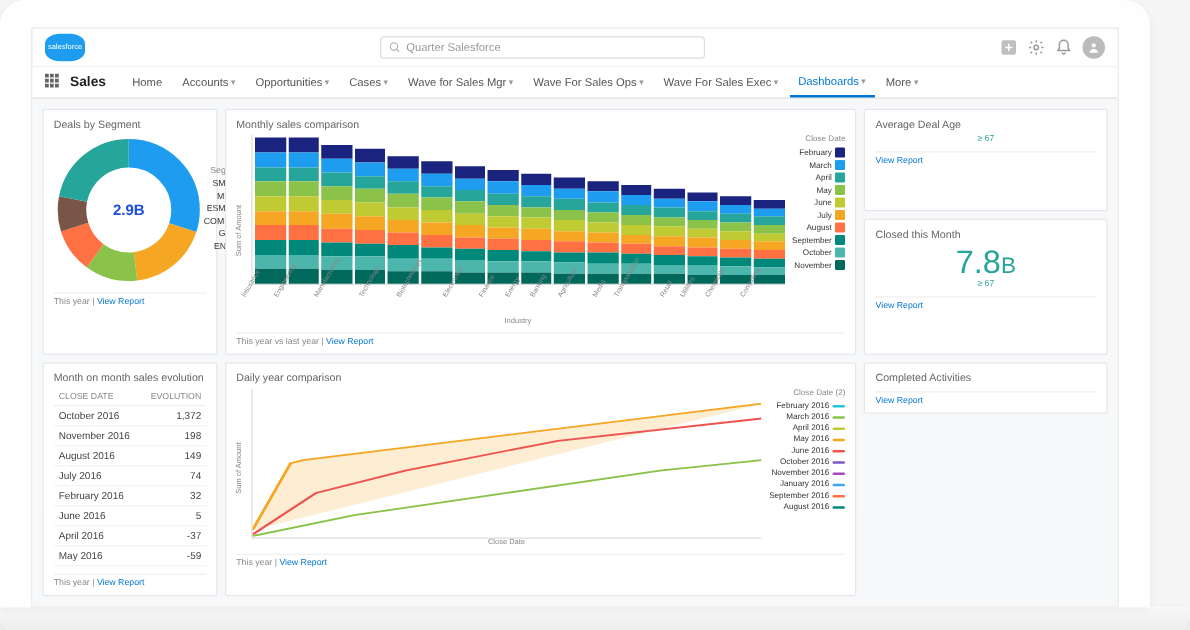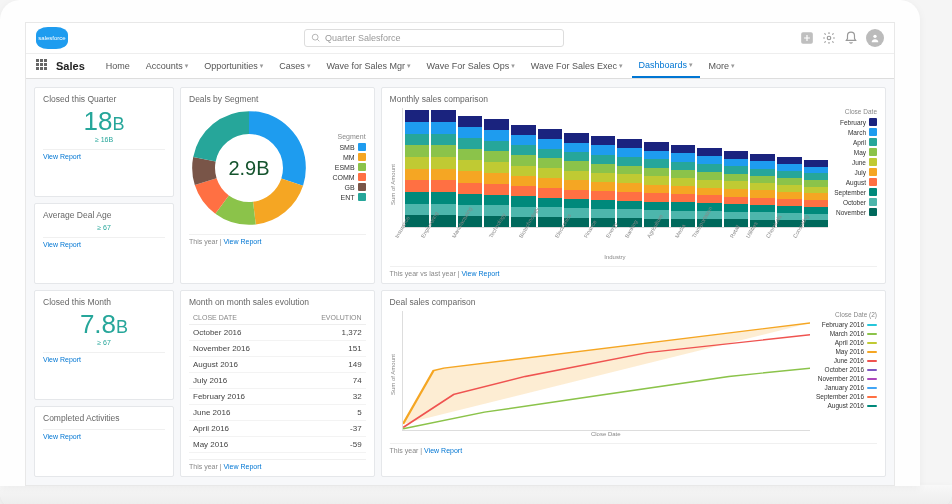--- a/index.html
+++ b/index.html
@@ -29,21 +29,21 @@
 .metric { text-align: center; }
 .metric-value { font-size: 26px; font-weight: 300; color: #26a69a; line-height: 1; }
 .metric-value .unit { font-size: 18px; }
 .metric-sub { font-size: 7px; color: #26a69a; margin-top: 2px; }
 .card-foot { font-size: 7px; margin-top: 6px; border-top: 1px solid #f0f0f0; padding-top: 3px; }
 .card-foot .link { color: #0076d3; cursor: pointer; }
 .card-foot .pre { color: #888; }
 .donut-wrap { display: flex; align-items: center; justify-content: space-between; }
 .donut { position: relative; width: 120px; height: 120px; }
 .donut svg { width: 120px; height: 120px; transform: rotate(-90deg); }
-.donut-center { position: absolute; top: 50%; left: 50%; transform: translate(-50%,-50%); font-size: 20px; font-weight: 400; color: #14532d; }
+.donut-center { position: absolute; top: 50%; left: 50%; transform: translate(-50%,-50%); font-size: 12px; font-weight: 700; color: #1d4ed8; }
 .legend { font-size: 7px; }
 .legend-title { color: #888; margin-bottom: 3px; text-align: right; }
 .legend-item { display: flex; align-items: center; gap: 3px; margin-bottom: 2px; justify-content: flex-end; }
 .legend-item .sw, .legend-row .sw { width: 8px; height: 8px; border-radius: 1px; }
 .stacked-wrap { display: flex; gap: 6px; }
 .stacked-chart { flex: 1; height: 120px; display: flex; align-items: flex-end; gap: 2px; border-left: 1px solid #ddd; border-bottom: 1px solid #ddd; padding: 2px 0 0 2px; position: relative; }
 .stacked-col { flex: 1; display: flex; flex-direction: column; justify-content: flex-end; height: 100%; }
 .stacked-col .seg { width: 100%; }
 .stacked-labels { display: flex; gap: 2px; margin-top: 2px; font-size: 5.5px; color: #888; padding-left: 2px; }
 .stacked-labels span { flex: 1; transform: rotate(-60deg); transform-origin: left; white-space: nowrap; height: 24px; }
@@ -129,28 +129,20 @@
             <div class="nav-item">Wave for Sales Mgr<span class="chev">▾</span></div>
             <div class="nav-item">Wave For Sales Ops<span class="chev">▾</span></div>
             <div class="nav-item">Wave For Sales Exec<span class="chev">▾</span></div>
             <div class="nav-item active">Dashboards<span class="chev">▾</span></div>
             <div class="nav-item">More<span class="chev">▾</span></div>
           </div>
 </div>
 
 <div class="dashboard">
 
-  <div class="card">
-    <div class="card-title">Closed this Quarter</div>
-    <div class="metric">
-      <div class="metric-value"><span>18</span><span class="unit">B</span></div>
-      <div class="metric-sub">≥ 16B</div>
-    </div>
-    <div class="card-foot"><span class="link">View Report</span></div>
-  </div>
 
   <div class="card" style="grid-row: span 2;">
     <div class="card-title">Deals by Segment</div>
     <div class="donut-wrap">
       <div class="donut">
         <svg viewBox="0 0 42 42" id="donut-svg">
                   <circle cx="21" cy="21" r="15.9" fill="none" stroke="#1e9cef" stroke-width="8" stroke-dasharray="29.970793915246624 69.9318524689088" stroke-dashoffset="0"></circle>
                   <circle cx="21" cy="21" r="15.9" fill="none" stroke="#f5a623" stroke-width="8" stroke-dasharray="17.982476349147973 81.92017003500744" stroke-dashoffset="-29.970793915246624"></circle>
                   <circle cx="21" cy="21" r="15.9" fill="none" stroke="#8bc34a" stroke-width="8" stroke-dasharray="11.98831756609865 87.91432881805677" stroke-dashoffset="-47.9532702643946"></circle>
                   <circle cx="21" cy="21" r="15.9" fill="none" stroke="#ff7043" stroke-width="8" stroke-dasharray="9.990264638415542 89.91238174573988" stroke-dashoffset="-59.94158783049325"></circle>
@@ -486,21 +478,21 @@
                   <th>EVOLUTION</th>
                 </tr>
               </thead>
       <tbody id="evo-body">
                 <tr>
                   <td>October 2016</td>
                   <td>1,372</td>
                 </tr>
                 <tr>
                   <td>November 2016</td>
-                  <td>151</td>
+                  <td>198</td>
                 </tr>
                 <tr>
                   <td>August 2016</td>
                   <td>149</td>
                 </tr>
                 <tr>
                   <td>July 2016</td>
                   <td>74</td>
                 </tr>
                 <tr>
@@ -518,21 +510,21 @@
                 <tr>
                   <td>May 2016</td>
                   <td>-59</td>
                 </tr>
               </tbody>
     </table>
     <div class="card-foot"><span class="pre">This year | </span><span class="link">View Report</span></div>
   </div>
 
   <div class="card" style="grid-row: span 2;">
-    <div class="card-title">Deal sales comparison</div>
+    <div class="card-title">Daily year comparison</div>
     <div class="daily-wrap">
       <div class="ylabel">Sum of Amount</div>
       <div style="flex:1">
         <div class="line-chart">
           <svg viewBox="0 0 200 100" preserveAspectRatio="none">
             <path d="M0 95 L15 50 L20 48 L200 10" fill="rgba(245,166,35,0.2)" stroke="#f5a623" stroke-width="1.2"></path>
             <path d="M0 98 L25 70 L60 55 L120 35 L200 20" fill="none" stroke="#ef5350" stroke-width="1.2"></path>
             <path d="M0 99 L40 85 L100 70 L160 55 L200 48" fill="none" stroke="#8bc34a" stroke-width="1.2"></path>
           </svg>
         </div>

